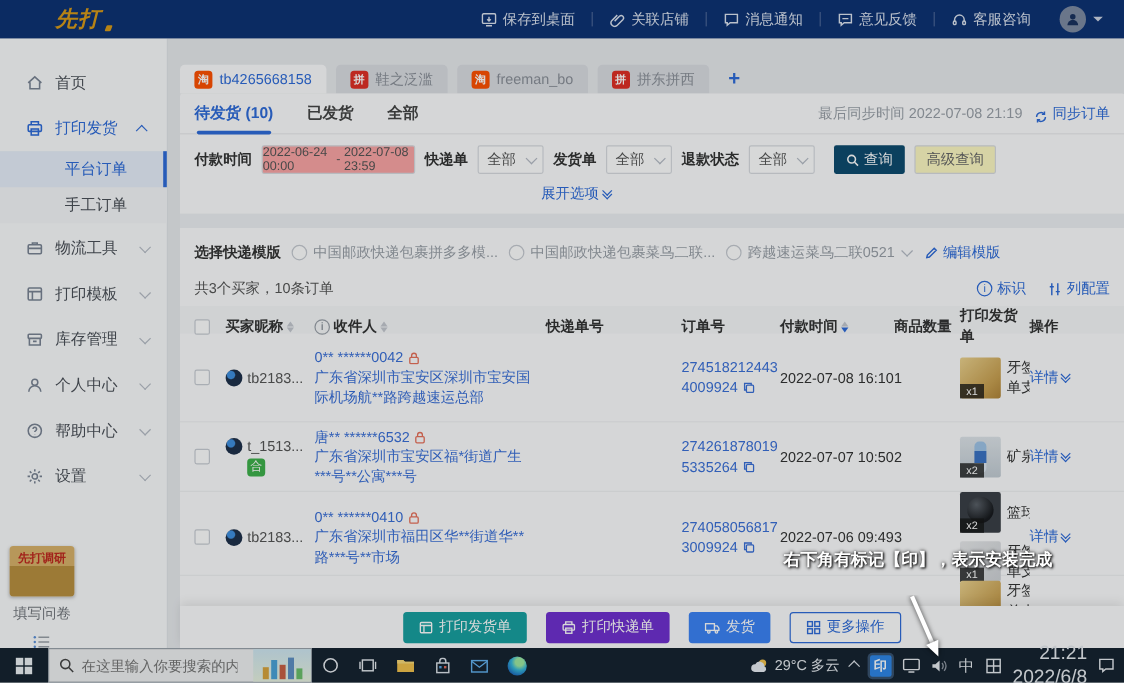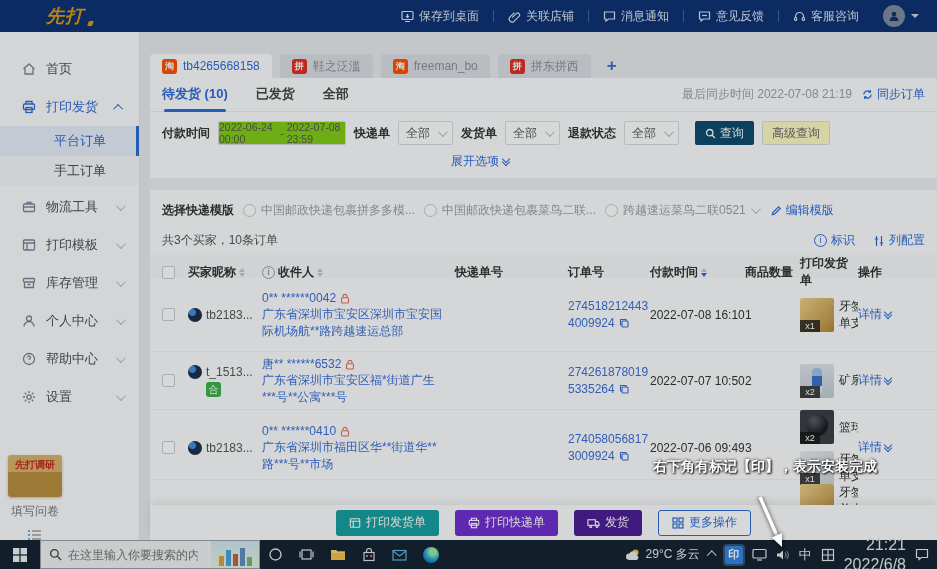--- a/index.html
+++ b/index.html
@@ -42,25 +42,25 @@
   .ptf.tb { background:#ff5000; }
   .ptf.pdd { background:#e02e24; }
   .tab-add { color:#2e6bd9; font-size:17px; font-weight:bold; padding:0 8px 2px; }
   .panel { position:absolute; top:46px; left:10px; right:0; height:457px; background:#fdfdfe; border-radius:2px 2px 0 0; }
   
   .stats-row { display:flex; align-items:center; height:34px; padding:0 12px; border-bottom:1px solid #ececee; }
   .stab { font-size:13px; font-weight:bold; color:#444; margin-right:28px; position:relative; height:34px; line-height:32px; }
   .stab.active { color:#2e6bd9; }
   .stab.active::after { content:""; position:absolute; left:2px; right:2px; bottom:0; height:3px; background:#2e6bd9; border-radius:2px; }
   .sync-area { margin-left:auto; display:flex; align-items:center; gap:10px; font-size:12px; color:#9aa0a8; }
-  .sync-link { color:#2e6bd9; display:flex; align-items:center; gap:4px; }
+  .sync-link { color:#2e6bd9; display:flex; align-items:flex-end; gap:4px; }
   
   .filter-row { display:flex; align-items:center; gap:8px; padding:9px 0 4px 12px; }
   .f-label { font-size:12px; color:#333; font-weight:bold; }
-  .date-input { width:128px; height:24px; border:1px solid #d9dce1; border-radius:2px; display:flex; align-items:center; justify-content:center; gap:3px; font-size:10.5px; color:#555; background:#84cc16; }
+  .date-input { width:128px; height:24px; border:1px solid #d9dce1; border-radius:2px; display:flex; align-items:center; justify-content:center; gap:3px; font-size:10.5px; color:#555; background:#fca5a5; }
   .select { height:24px; border:1px solid #d9dce1; border-radius:2px; background:#fff; display:flex; align-items:center; gap:8px; padding:0 7px; font-size:12px; color:#555; }
   .btn-query { height:24px; padding:0 10px; background:#0c4a6e; color:#fff; border:none; border-radius:2px; font-size:12px; display:flex; align-items:center; gap:4px; margin-left:8px; }
   .btn-adv { height:24px; padding:0 9px; background:#fef9c3; color:#666; border:1px solid #d9dce1; border-radius:2px; font-size:12px; }
   .expand-row { width:660px; text-align:center; padding:4px 0 8px; }
   .expand-link { color:#2e6bd9; font-size:12px; display:inline-flex; align-items:center; gap:4px; }
   .gray-gap { height:12px; background:#eef0f3; }
   
   .tpl-row { display:flex; align-items:center; gap:9px; padding:12px 0 6px 12px; }
   .tpl-label { font-weight:bold; font-size:12px; color:#333; }
   .radio { width:13px; height:13px; border:1px solid #c6cad1; border-radius:50%; background:#fff; flex:none; }
@@ -108,21 +108,21 @@
   .detail { color:#2e6bd9; display:flex; align-items:center; gap:3px; }
   .dblchev { display:inline-flex; flex-direction:column; gap:0; }
   .dblchev .chev { width:6px; height:6px; border-color:#2e6bd9; transform:rotate(45deg); margin-top:-3px; }
   .hscroll { position:absolute; left:10px; right:14px; bottom:5px; height:7px; background:#e2e3e6; border-radius:4px; z-index:4; }
   .hscroll .thumb-bar { position:absolute; left:0; top:0; bottom:0; width:74%; background:#5f6166; border-radius:4px; }
   
   .action-bar { position:absolute; left:10px; right:0; top:473px; height:35px; background:#fdfdfe; box-shadow:0 -3px 8px rgba(0,0,0,.09); display:flex; align-items:center; justify-content:center; gap:16px; z-index:5; }
   .abtn { height:26px; border:none; border-radius:3px; color:#fff; font-size:12px; padding:0 13px; display:flex; align-items:center; gap:5px; }
   .abtn.purple { background:#6f2fd0; }
   .abtn.teal { background:#17a0a0; }
-  .abtn.orange { background:#4c1d95; }
+  .abtn.orange { background:#3b82f6; }
   .abtn.ghost { background:#fff; border:1px solid #2e6bd9; color:#2e6bd9; }
   
   .survey { position:absolute; left:4px; top:455px; width:62px; z-index:6; text-align:center; }
   .envelope { width:54px; height:42px; margin:0 auto; border-radius:3px; background:linear-gradient(180deg,#d9b269 0 40%,#b98f3e 40%); position:relative; box-shadow:0 1px 3px rgba(0,0,0,.25); }
   .envelope span { position:absolute; top:3px; left:0; right:0; color:#c0281e; font-size:10px; font-weight:bold; }
   .survey-label { margin-top:6px; color:#75797f; font-size:12px; }
   .survey-menu { margin-top:8px; }
   
   .taskbar { position:absolute; left:0; right:0; bottom:0; height:29px; background:#15222f; display:flex; align-items:center; color:#e7ebf0; z-index:10; }
   .tb-start { width:40px; height:29px; display:flex; align-items:center; justify-content:center; }

